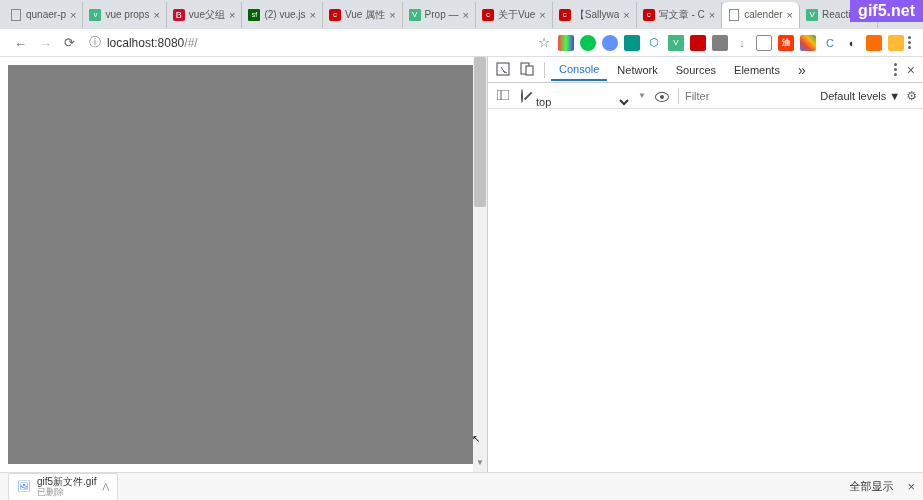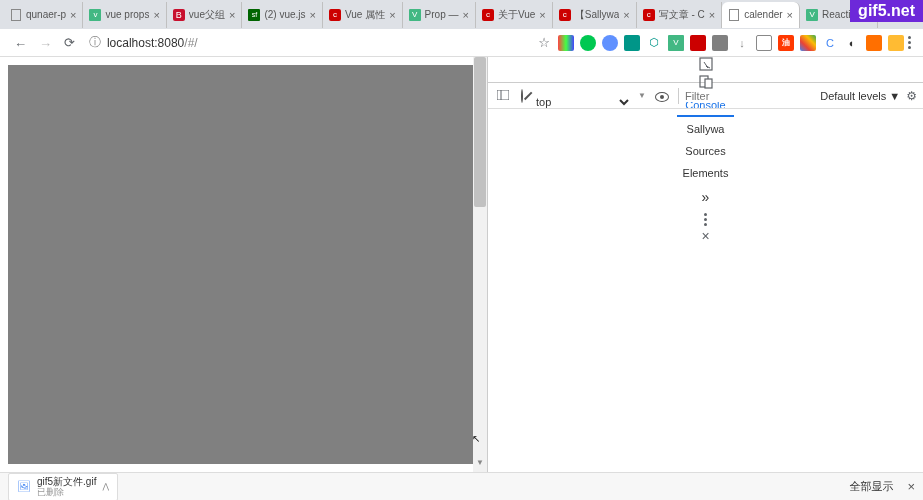--- a/index.html
+++ b/index.html
@@ -6,21 +6,21 @@
     body { font-family: "Segoe UI", Arial, sans-serif; font-size: 12px; background: #fff; overflow: hidden; width: 923px; height: 500px; position: relative; }
     
     
     .tabs-bar { display: flex; align-items: center; background: #dee1e6; height: 29px; padding: 0 4px; }
     .tab { display: flex; align-items: center; padding: 0 6px; height: 26px; font-size: 10px; color: #555; border-right: 1px solid #c0c0c0; max-width: 92px; overflow: hidden; white-space: nowrap; cursor: pointer; }
     .tab.active { background: #fff; border-radius: 6px 6px 0 0; }
     .tab-favicon { width: 12px; height: 12px; margin-right: 4px; flex-shrink: 0; display: inline-flex; align-items: center; justify-content: center; font-size: 9px; }
     .tab-title { flex: 1; overflow: hidden; text-overflow: ellipsis; }
     .tab-close { margin-left: 4px; font-size: 11px; color: #666; cursor: pointer; }
     .new-tab { padding: 0 8px; font-size: 14px; cursor: pointer; color: #555; }
-    .watermark { position: absolute; top: 0; right: 0; background: #6d28d9; color: #fff; font-size: 16px; font-weight: bold; padding: 2px 8px; height: 22px; }
+    .watermark { position: absolute; top: 0; right: 0; background: #8b5cf6; color: #fff; font-size: 16px; font-weight: bold; padding: 2px 8px; height: 22px; }
     
     
     .addrbar { display: flex; align-items: center; height: 28px; background: #fff; border-bottom: 1px solid #ddd; padding: 0 8px; }
     .nav-btn { background: none; border: none; padding: 0 6px; font-size: 13px; color: #5f6368; cursor: pointer; }
     .nav-btn.disabled { color: #bbb; }
     .url-field { display: flex; align-items: center; flex: 1; margin: 0 8px; color: #555; font-size: 12px; }
     .url-host { color: #333; }
     .url-path { color: #888; }
     .ext-icons { display: flex; align-items: center; gap: 6px; }
     .ext-icon { width: 16px; height: 16px; display: inline-flex; align-items: center; justify-content: center; font-size: 11px; cursor: pointer; }
@@ -42,21 +42,21 @@
     .content { display: flex; height: 415px; position: relative; }
     .page { flex: 0 0 465px; background: #808080; margin: 8px 0 8px 8px; position: relative; }
     .cursor { position: absolute; left: 472px; top: 376px; font-size: 10px; color: #000; }
     .scrollbar { width: 14px; background: #f1f1f1; display: flex; flex-direction: column; }
     .scroll-track { flex: 1; position: relative; }
     .scroll-thumb { position: absolute; left: 1px; right: 1px; top: 0; height: 150px; background: #c1c1c1; border-radius: 2px; }
     .scroll-arrow { height: 14px; text-align: center; font-size: 8px; color: #888; cursor: pointer; }
     
     
     .devtools { flex: 1; display: flex; flex-direction: column; border-left: 1px solid #ccc; }
-    .dt-tabs { display: flex; align-items: center; height: 26px; border-bottom: 1px solid #ccc; padding: 0 4px; gap: 2px; flex-direction: column; }
+    .dt-tabs { display: flex; align-items: center; height: 26px; border-bottom: 1px solid #ccc; padding: 0 4px; gap: 2px; }
     .dt-tab { padding: 4px 8px; font-size: 11px; color: #333; cursor: pointer; }
     .dt-tab.active { color: #1a73e8; border-bottom: 2px solid #1a73e8; }
     .dt-tab.more { font-size: 14px; }
     .dt-icon { padding: 0 4px; font-size: 11px; color: #5f6368; cursor: pointer; }
     .dt-spacer { flex: 1; }
     
     
     .console-bar { display: flex; align-items: center; height: 26px; border-bottom: 1px solid #ddd; padding: 0 6px; gap: 6px; font-size: 11px; }
     .cb-btn { background: none; border: none; cursor: pointer; color: #5f6368; font-size: 11px; padding: 0 3px; }
     .cb-select { border: none; background: transparent; font-size: 11px; color: #333; min-width: 100px; flex: 0 0 100px; margin-top: 13px; }
@@ -212,21 +212,21 @@
           </svg>
       </span>
       <span class="dt-icon">
         <svg width="14" height="14" viewBox="0 0 14 14">
             <rect x="1" y="1" width="8" height="11" fill="none" stroke="#5f6368" stroke-width="1.2"></rect>
             <rect x="6" y="4" width="7" height="9" fill="#fff" stroke="#5f6368" stroke-width="1.2"></rect>
           </svg>
       </span>
       <span style="width:1px;height:16px;background:#ccc;margin:0 4px"></span>
       <span class="dt-tab active">Console</span>
-      <span class="dt-tab">Sallywa</span>
+      <span class="dt-tab">Network</span>
       <span class="dt-tab">Sources</span>
       <span class="dt-tab">Elements</span>
       <span class="dt-tab more">»</span>
       <div class="dt-spacer"></div>
       <div class="dot3">
           <span></span>
           <span></span>
           <span></span>
         </div>
       <span class="dt-icon" style="font-size:14px">×</span>

